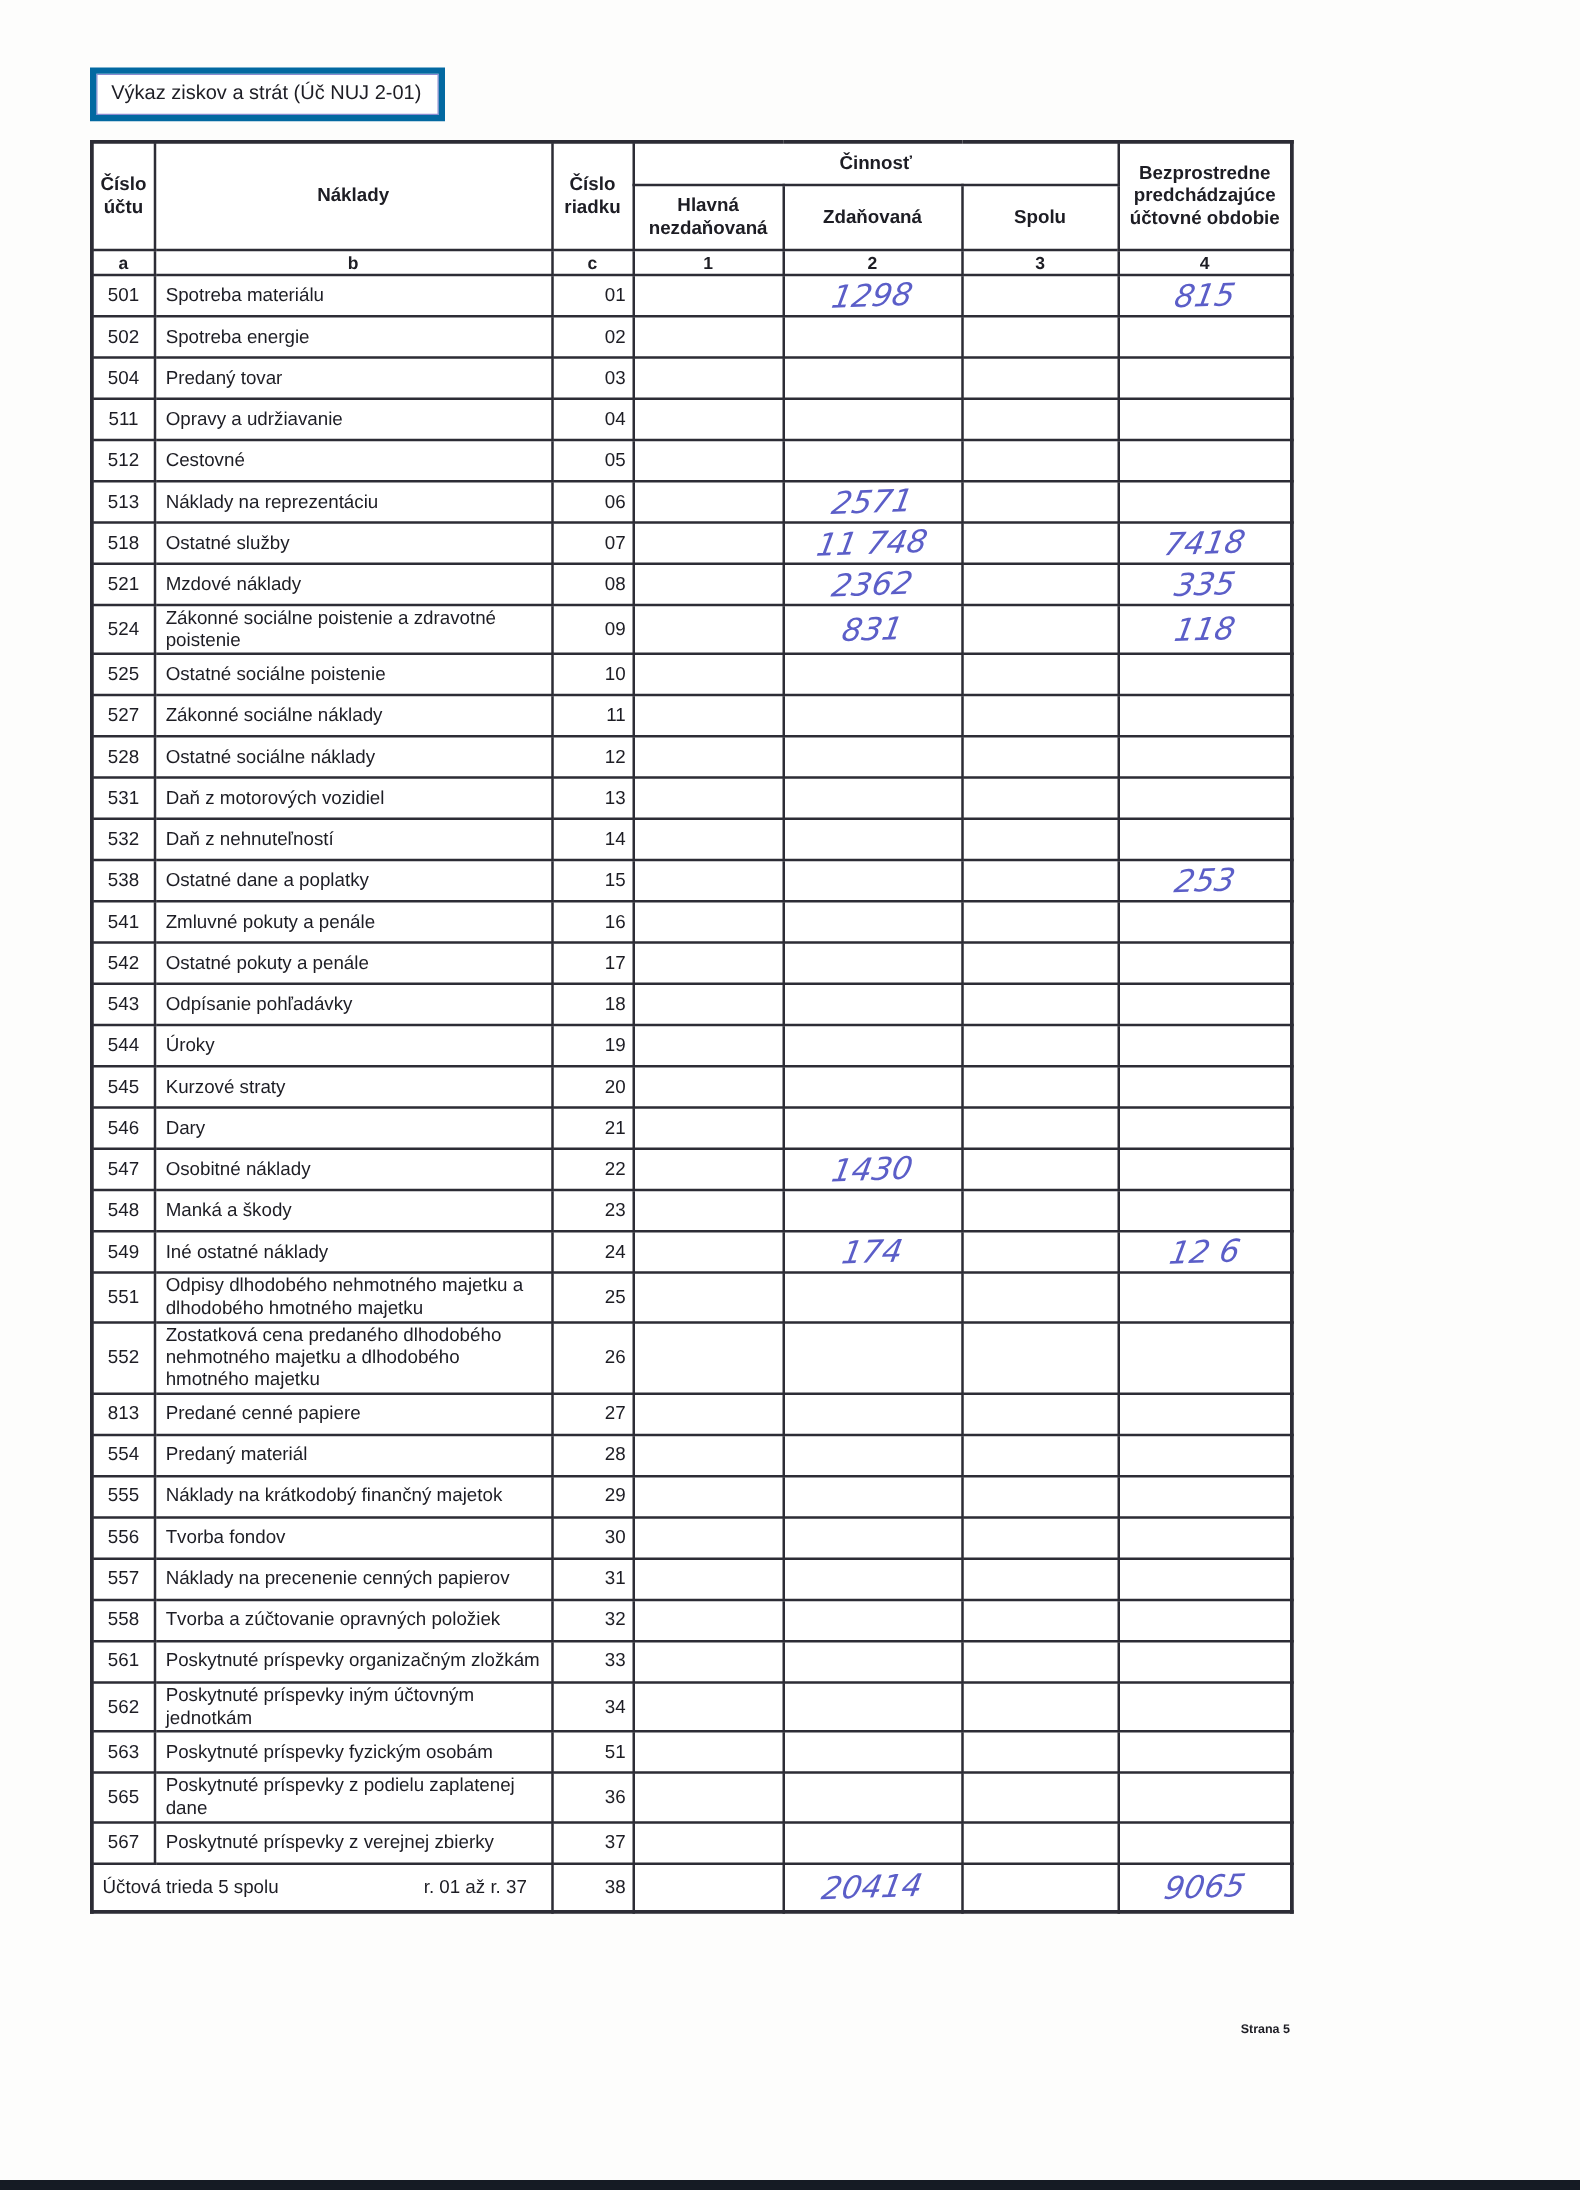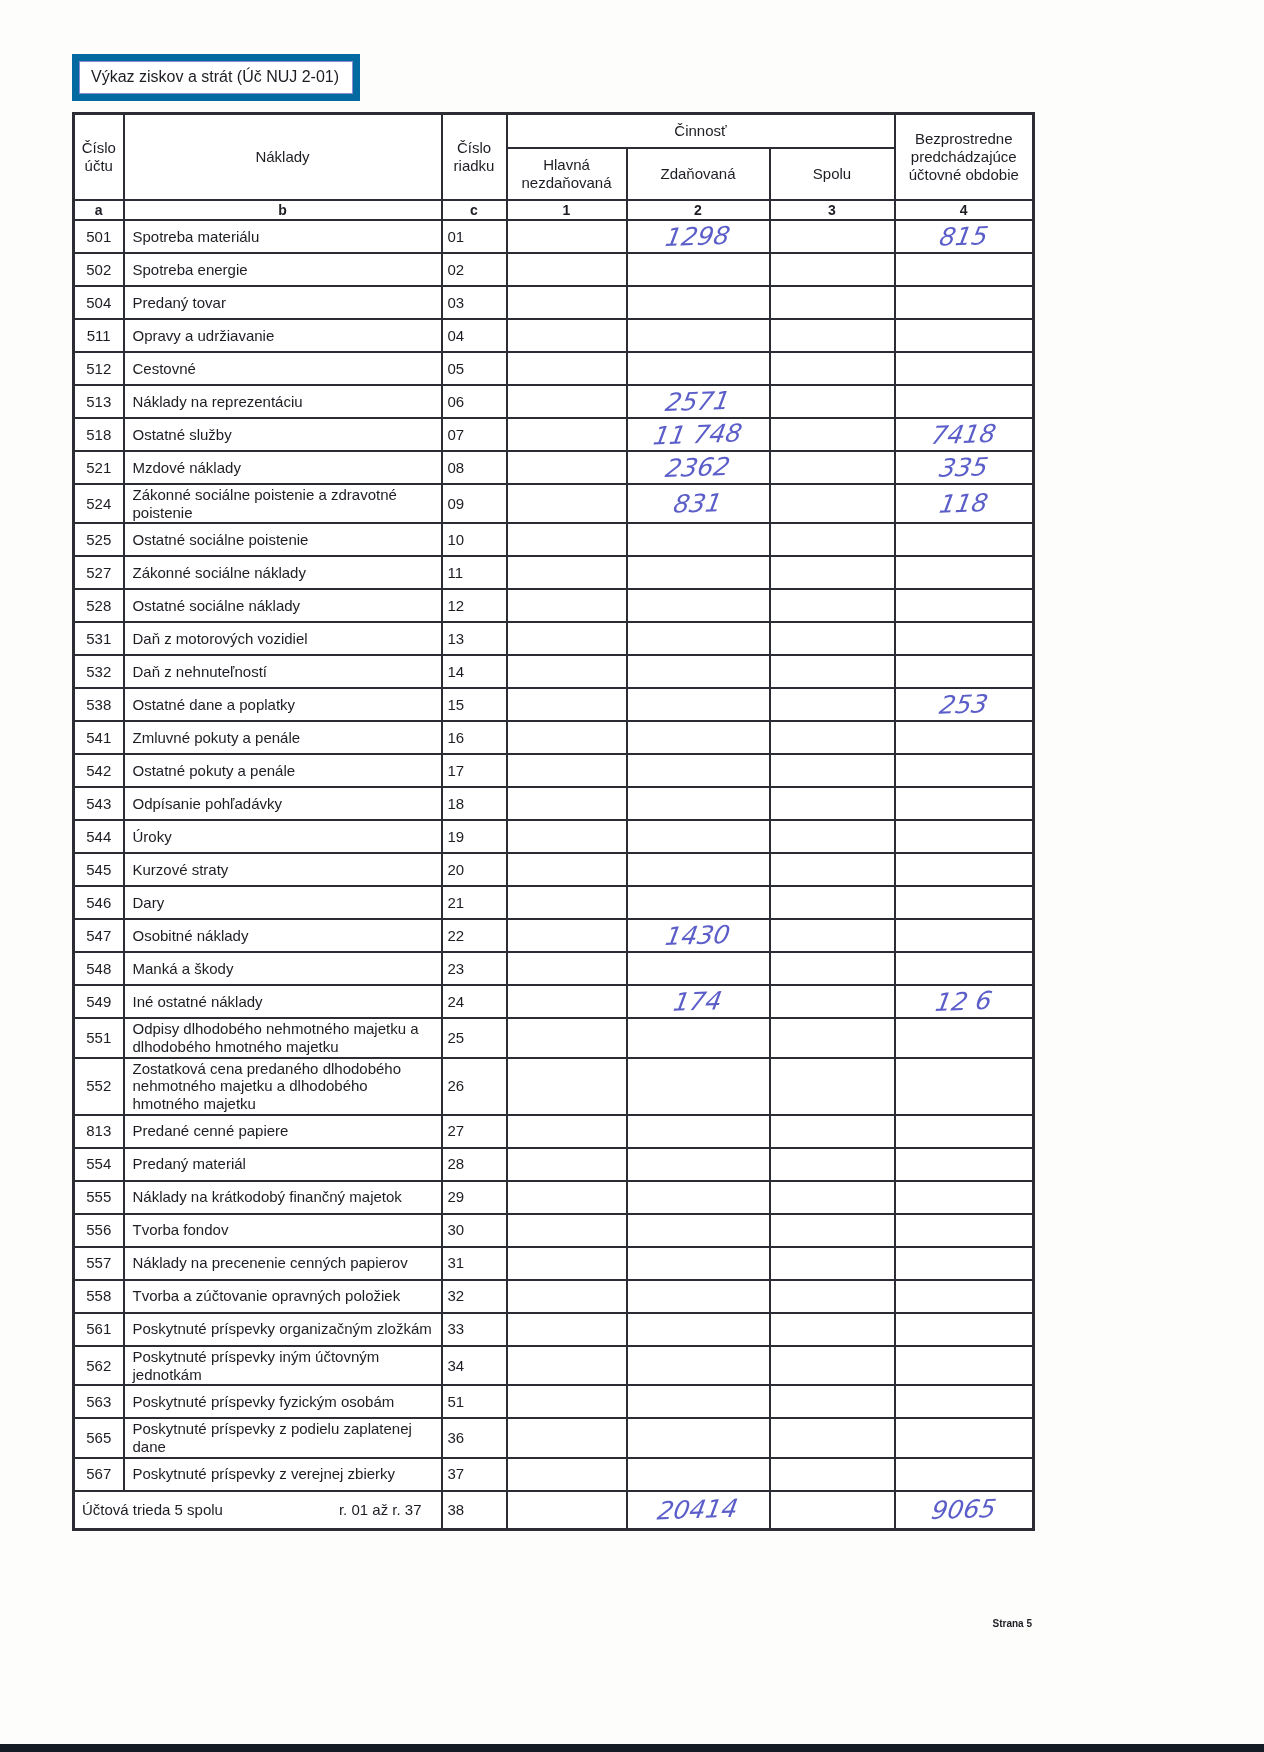--- a/index.html
+++ b/index.html
@@ -7,21 +7,21 @@
     position:relative;
     width:1264px;height:1752px;
     background:#fdfdfc;
     overflow:hidden;
     font-family:"Liberation Sans","DejaVu Sans",sans-serif;
     color:#1d1d24;
   }
   
   .title-box{
     position:absolute;left:72px;top:54px;
-    border:7px solid #0369a1;
+    border:5px solid #0369a1;
     padding:7px 14px 8px 12px;
     font-size:16px;
     background:#fff;
     box-shadow:0 0 0 1px #8a8ad0 inset;
   }
   .ico-area{
     position:absolute;left:598px;top:55px;
     display:flex;align-items:center;gap:10px;
     font-size:16px;
   }
@@ -44,30 +44,30 @@
     background:#fff;
   }
   .form-table th,.form-table td{
     border:2px solid #2c2c35;
     padding:1px 5px;
     font-size:15px;
     line-height:1.18;
     overflow:visible;
   }
   .form-table{border:3px solid #2c2c35;}
-  th{font-weight:normal;vertical-align:middle;white-space:pre-line;}
+  th{font-weight:bold;vertical-align:middle;white-space:pre-line;}
   tr.h1 th{height:30px;}
   tr.h2 th{height:48px;font-size:15px;}
   tr.letters td{
     height:18px;text-align:center;font-weight:bold;font-size:14px;padding:0 4px;
   }
   tr.datarow td{height:29px;vertical-align:middle;}
   td.acc{text-align:center;}
   td.lbl{text-align:left;padding-left:8px;}
-  td.rno{text-align:left;}
+  td.rno{text-align:right;}
   td.val{text-align:center;position:relative;}
   .hand{
     display:inline-block;
     font-family:"DejaVu Sans",sans-serif;
     font-style:italic;
     font-size:25px;
     color:#5b5ec8;
     transform:skewX(-12deg) rotate(-2deg);
     white-space:nowrap;
     line-height:1;

